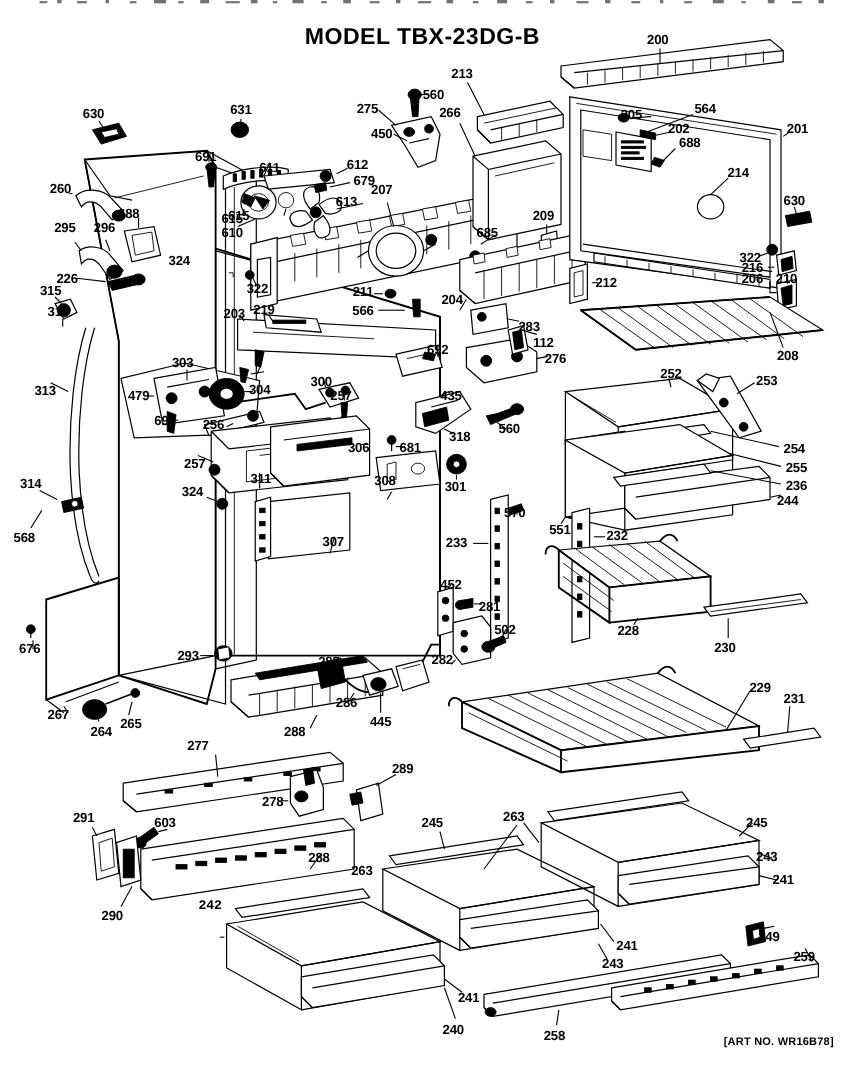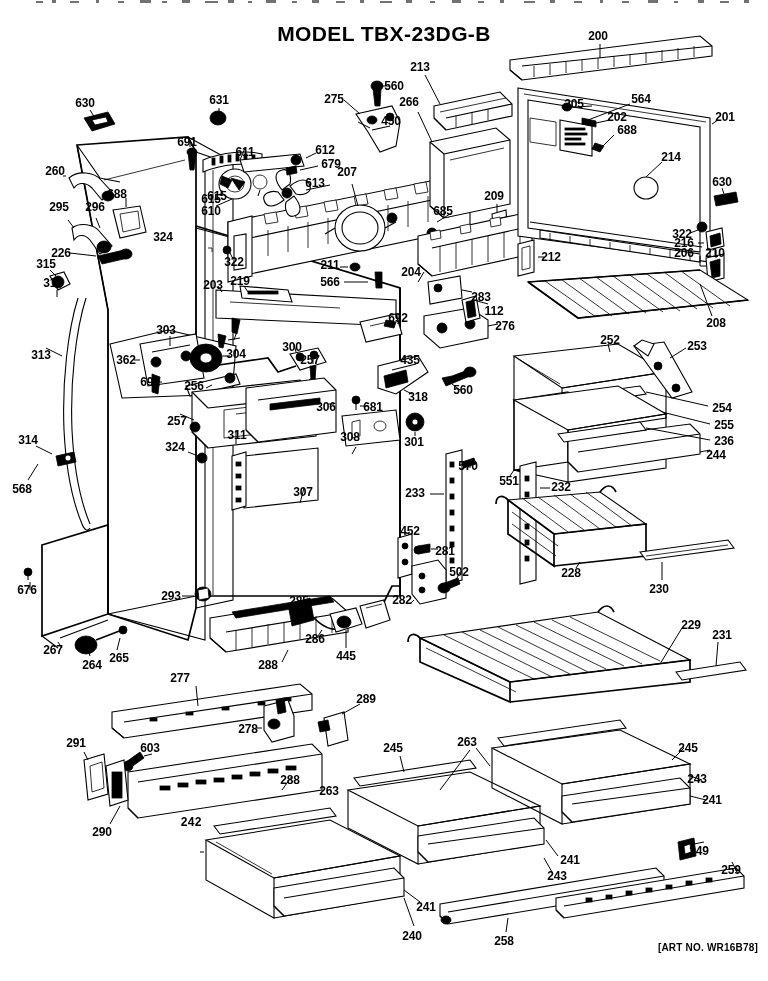--- a/index.html
+++ b/index.html
@@ -895,21 +895,21 @@
   <div id="callout-layer">
       <div class="callout" style="left: 85px; top: 103px;">630</div>
       <div class="callout" style="left: 219px; top: 100px;">631</div>
       <div class="callout" style="left: 598px; top: 36px;">200</div>
       <div class="callout" style="left: 420px; top: 67px;">213</div>
       <div class="callout" style="left: 394px; top: 86px;">560</div>
       <div class="callout" style="left: 334px; top: 99px;">275</div>
       <div class="callout" style="left: 409px; top: 102px;">266</div>
       <div class="callout" style="left: 574px; top: 104px;">205</div>
       <div class="callout" style="left: 641px; top: 99px;">564</div>
-      <div class="callout" style="left: 347px; top: 121px; margin-left: 44px;">450</div>
+      <div class="callout" style="left: 347px; top: 121px;">450</div>
       <div class="callout" style="left: 617px; top: 117px;">202</div>
       <div class="callout" style="left: 725px; top: 117px;">201</div>
       <div class="callout" style="left: 627px; top: 130px;">688</div>
       <div class="callout" style="left: 187px; top: 142px;">691</div>
       <div class="callout" style="left: 245px; top: 152px;">611</div>
       <div class="callout" style="left: 325px; top: 150px;">612</div>
       <div class="callout" style="left: 331px; top: 164px;">679</div>
       <div class="callout" style="left: 671px; top: 157px;">214</div>
       <div class="callout" style="left: 55px; top: 171px;">260</div>
       <div class="callout" style="left: 117px; top: 194px;">688</div>
@@ -940,21 +940,21 @@
       <div class="callout" style="left: 330px; top: 282px;">566</div>
       <div class="callout" style="left: 481px; top: 297px;">283</div>
       <div class="callout" style="left: 716px; top: 323px;">208</div>
       <div class="callout" style="left: 41px; top: 355px;">313</div>
       <div class="callout" style="left: 166px; top: 330px;">303</div>
       <div class="callout" style="left: 398px; top: 318px;">692</div>
       <div class="callout" style="left: 494px; top: 311px;">112</div>
       <div class="callout" style="left: 505px; top: 326px;">276</div>
       <div class="callout" style="left: 610px; top: 340px;">252</div>
       <div class="callout" style="left: 697px; top: 346px;">253</div>
-      <div class="callout" style="left: 126px; top: 360px;">362</div>
+      <div class="callout" style="left: 126px; top: 360px;">479</div>
       <div class="callout" style="left: 236px; top: 354px;">304</div>
       <div class="callout" style="left: 292px; top: 347px;">300</div>
       <div class="callout" style="left: 310px; top: 360px;">257</div>
       <div class="callout" style="left: 410px; top: 360px;">435</div>
       <div class="callout" style="left: 150px; top: 382px;">692</div>
       <div class="callout" style="left: 194px; top: 386px;">256</div>
       <div class="callout" style="left: 463px; top: 390px;">560</div>
       <div class="callout" style="left: 418px; top: 397px;">318</div>
       <div class="callout" style="left: 722px; top: 408px;">254</div>
       <div class="callout" style="left: 326px; top: 407px;">306</div>

